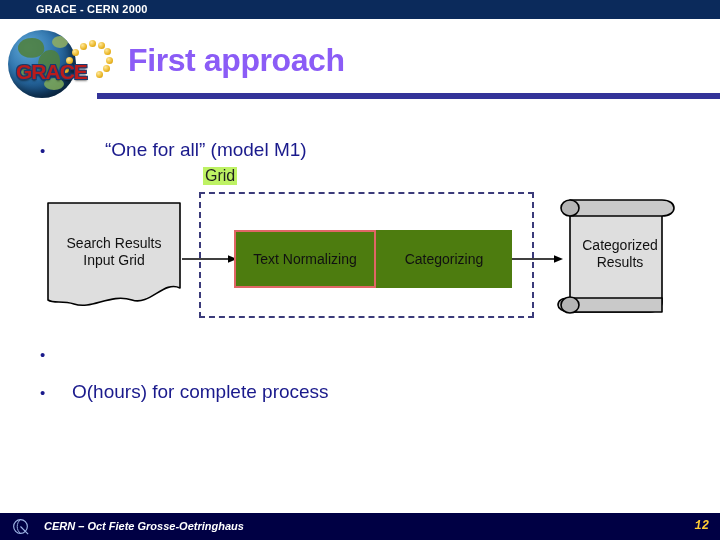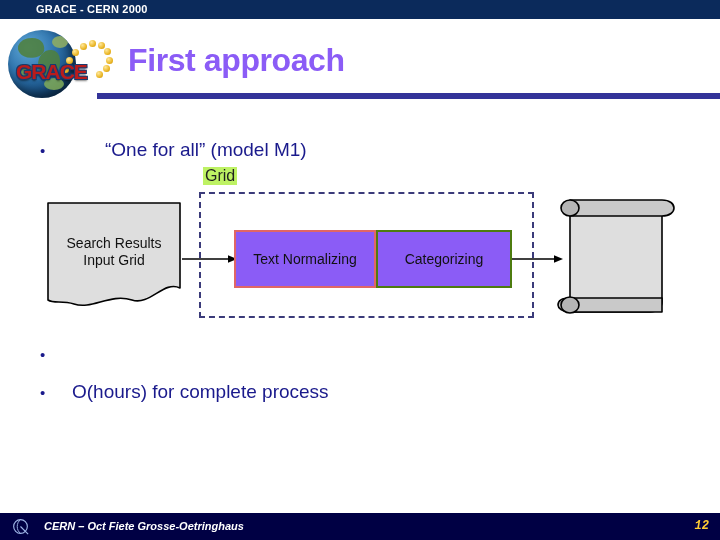--- a/index.html
+++ b/index.html
@@ -150,21 +150,21 @@
     line-height: 1.18;
     z-index: 4;
   }
 
   #input-doc { position:absolute; left:44px; top:200px; width:140px; height:110px; z-index:2; }
   #output-doc { position:absolute; left:550px; top:194px; width:132px; height:124px; z-index:2; }
 
   .proc-box {
     position: absolute;
     box-sizing: border-box;
-    background: #8b5cf6;
+    background: #4d7c0f;
     display: flex;
     align-items: center;
     justify-content: center;
     font-size: 14px;
     color: #111111;
     z-index: 3;
   }
   #box-text-norm {
     left: 234px; top: 230px;
     width: 142px; height: 58px;
@@ -279,20 +279,24 @@
     <polygon points="51,7 42,3.2 42,10.8" fill="#000000"></polygon>
   </svg>
 
   <svg id="output-doc" viewBox="0 0 132 124">
     <path d="M20,18 L112,18 L112,108 C112,114 107,118 100,118 L20,118 Z" fill="#dedede" stroke="#000000" stroke-width="1.6" stroke-linejoin="round"></path>
     <path d="M20,6 L112,6 C120,6 124,10 124,14 C124,18 120,22 112,22 L20,22 Z" fill="#c9c9c9" stroke="#000000" stroke-width="1.6" stroke-linejoin="round"></path>
     <ellipse cx="20" cy="14" rx="9" ry="8" fill="#b5b5b5" stroke="#000000" stroke-width="1.6"></ellipse>
     <path d="M20,104 L112,104 L112,118 L20,118 C12,118 8,114 8,111 C8,107 12,104 20,104 Z" fill="#c9c9c9" stroke="#000000" stroke-width="1.6" stroke-linejoin="round"></path>
     <ellipse cx="20" cy="111" rx="9" ry="8" fill="#b5b5b5" stroke="#000000" stroke-width="1.6"></ellipse>
   </svg>
+  <div class="doc-label" style="left:566px; top:237px; width:108px;">
+    <div>Categorized</div>
+    <div>Results</div>
+  </div>
 </div>
 
 <div class="bullet-row" id="bullet-2">
   <span class="bullet-dot">•</span>
 </div>
 <div class="bullet-row" id="bullet-3">
   <span class="bullet-dot">•</span>
   <span class="bullet-text">O(hours) for complete process</span>
 </div>
 

